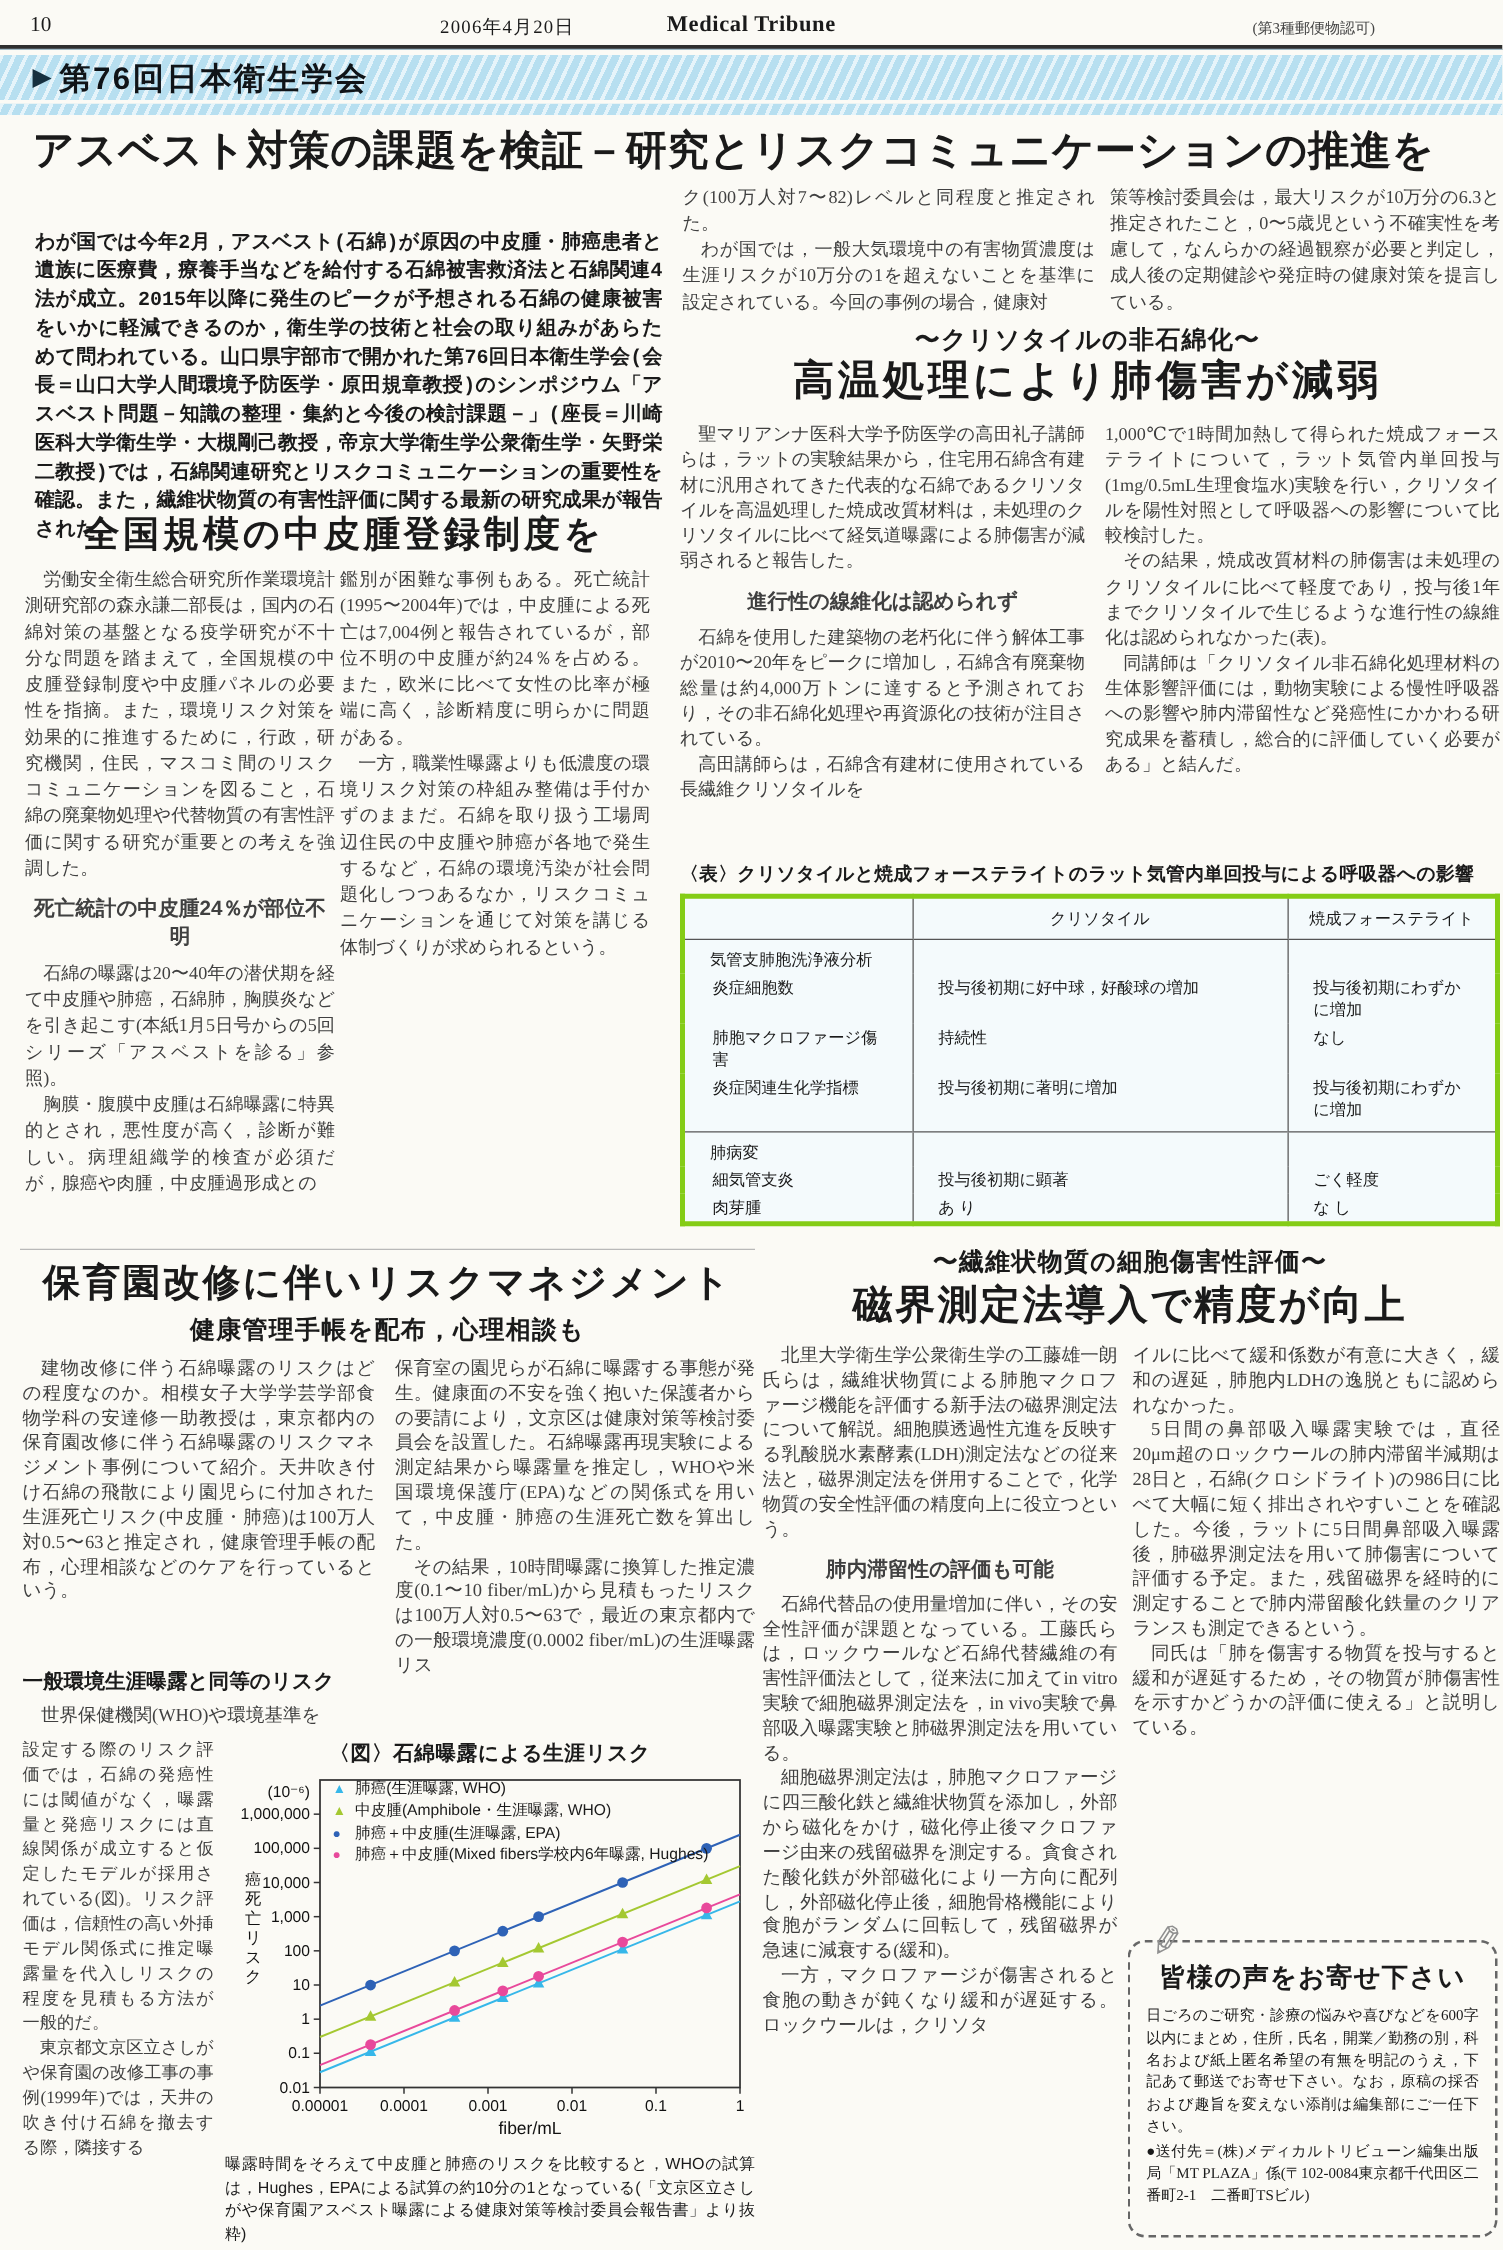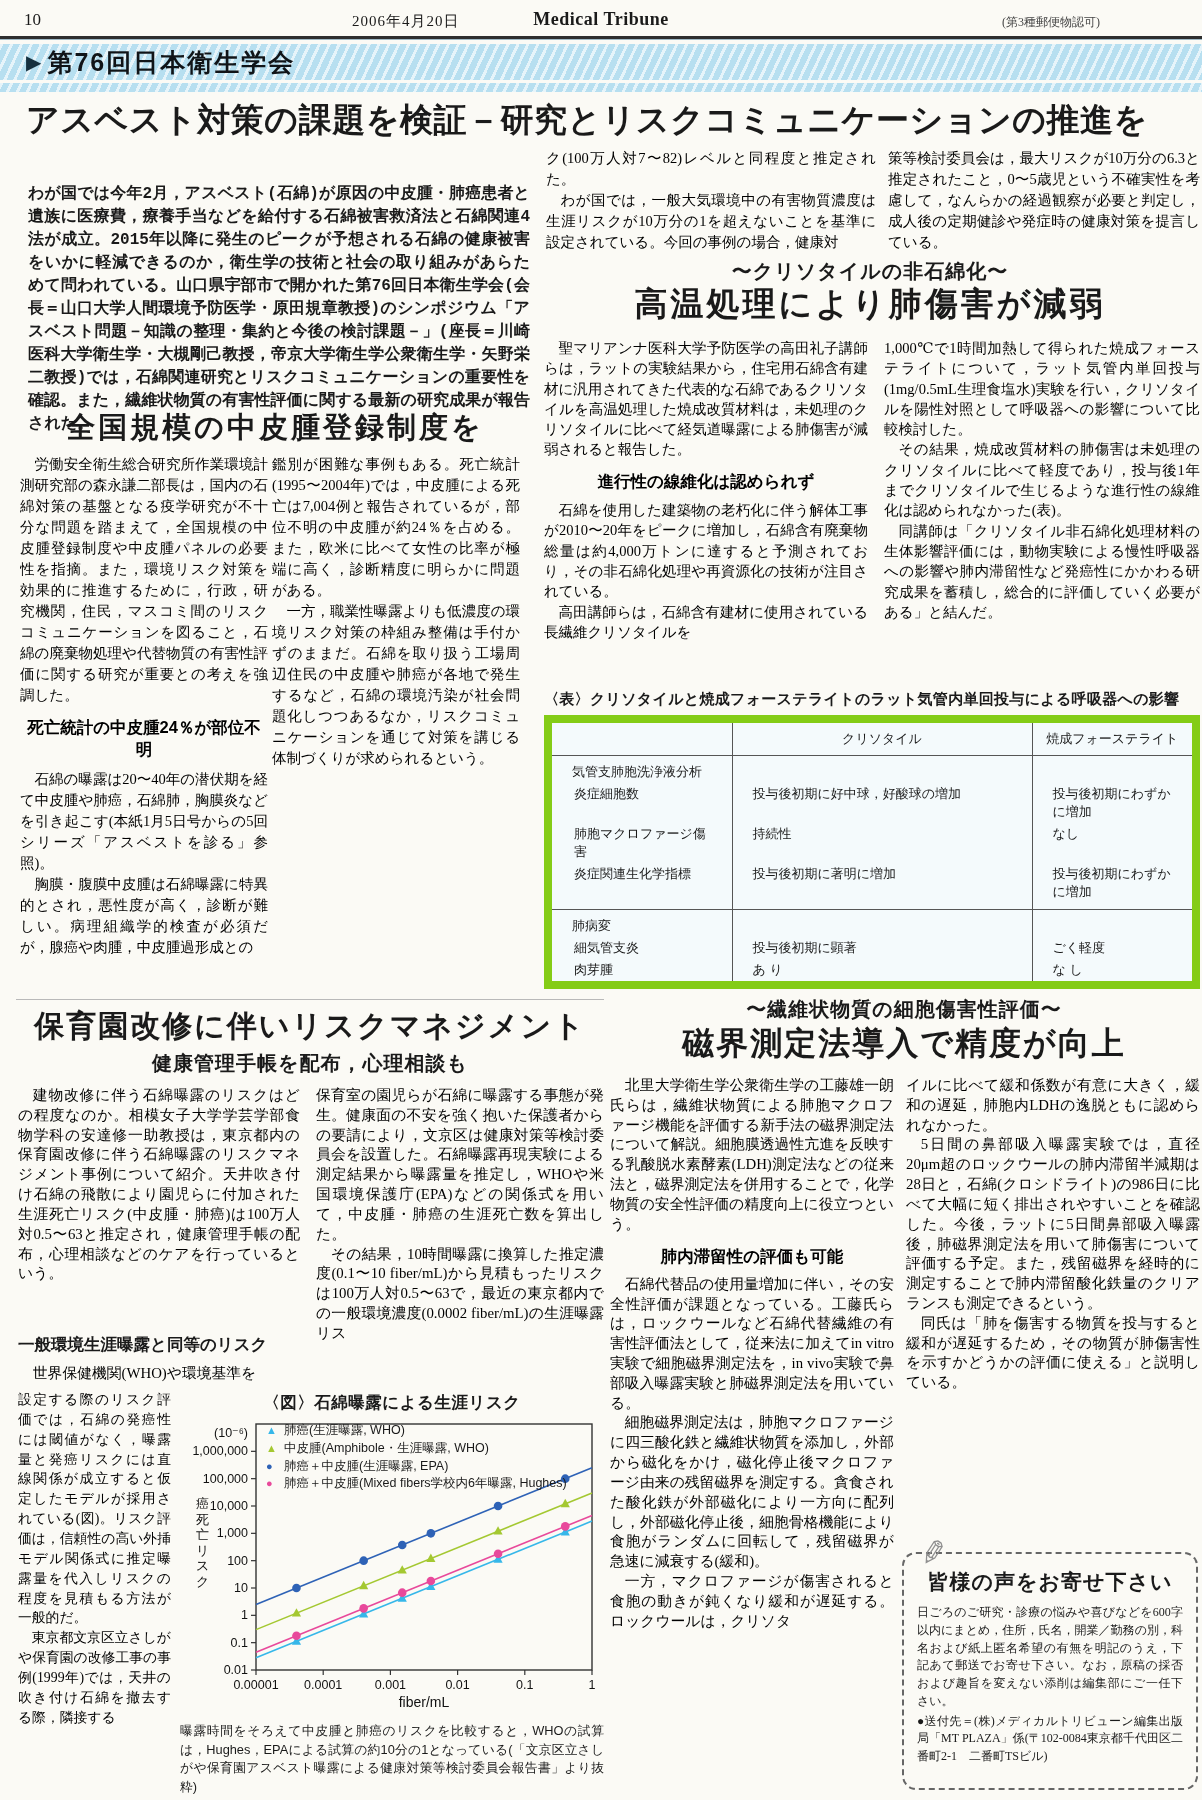--- a/index.html
+++ b/index.html
@@ -37,21 +37,21 @@
   .registry-head { top:408px; left:30px; width:490px; font-size:29px; }
   .thermal-head { top:282px; left:540px; width:660px; font-size:33px; }
   .nursery-head { top:1006px; left:14px; width:592px; font-size:30px; letter-spacing:2px; }
   .magnetic-head { top:1022px; left:606px; width:596px; font-size:32px; letter-spacing:2px; }
   .kicker { font-size:20px; font-weight:700; text-align:center; letter-spacing:1px; }
   .kicker1 { top:258px; left:540px; width:660px; }
   .kicker2 { top:996px; left:606px; width:596px; }
   .nursery-subheadline { top:1050px; left:14px; width:592px; font-size:20px; font-weight:700; text-align:center; letter-spacing:1px; }
 
   
-  .bt { font-size:14.5px; line-height:1.45; text-align:justify; color:#000000; }
+  .bt { font-size:14.5px; line-height:1.45; text-align:justify; color:#404040; }
   .bt p { text-indent:1em; }
   .bt p.cont { text-indent:0; }
   .lead { top:152px; left:28px; width:502px; font-size:16px; line-height:1.44; font-weight:700; text-align:justify;
           font-family:Liberation Mono, monospace;margin-top:31px; }
   .ovf-mid { top:148px; left:546px; width:330px; }
   .ovf-right { top:148px; left:888px; width:312px; }
   .reg-col1 { top:454px; left:20px; width:248px; height:548px; overflow:hidden; }
   .reg-col2 { top:454px; left:272px; width:248px; height:548px; overflow:hidden; }
   .th-col1 { top:338px; left:544px; width:324px; height:350px; overflow:hidden; font-size:14.5px; line-height:1.4; }
   .th-col2 { top:338px; left:884px; width:316px; height:350px; overflow:hidden; font-size:14.5px; line-height:1.4; }
@@ -69,21 +69,21 @@
   
   .table-block { top:690px; left:544px; width:656px; }
   .table-caption { font-size:15px; font-weight:700; margin-bottom:6px; letter-spacing:.3px; }
   table.results { width:100%; border-collapse:collapse; font-family:"Liberation Sans","DejaVu Sans",sans-serif;
                   font-size:13px; background:#f4fafc; }
   table.results td, table.results th { padding:2px 20px; vertical-align:top; text-align:left; font-weight:400; }
   table.results .hdr td { text-align:center; padding:7px 4px; border-bottom:1px solid #555; }
   table.results td.c1 { width:184px; }
   table.results td.c2 { width:300px; border-left:1px solid #555; }
   table.results td.c3 { border-left:1px solid #555; }
-  table.results { border:8px solid #84cc16; }
+  table.results { border:4px solid #84cc16; }
   table.results .grp td { padding-top:7px; }
   table.results .sub td.c1 { padding-left:22px; }
   table.results .sep td { border-top:1px solid #555; }
   table.results .last td { padding-bottom:8px; }
 
   
   .chart-box { top:1392px; left:180px; width:424px; }
   .chart-title { font-size:16.5px; font-weight:700; text-align:center; letter-spacing:.5px; margin-bottom:4px; }
   .chart-plot { position:relative; width:424px; height:296px; }
   svg#risk-chart-svg { font-family:"Liberation Sans","DejaVu Sans",sans-serif; }

